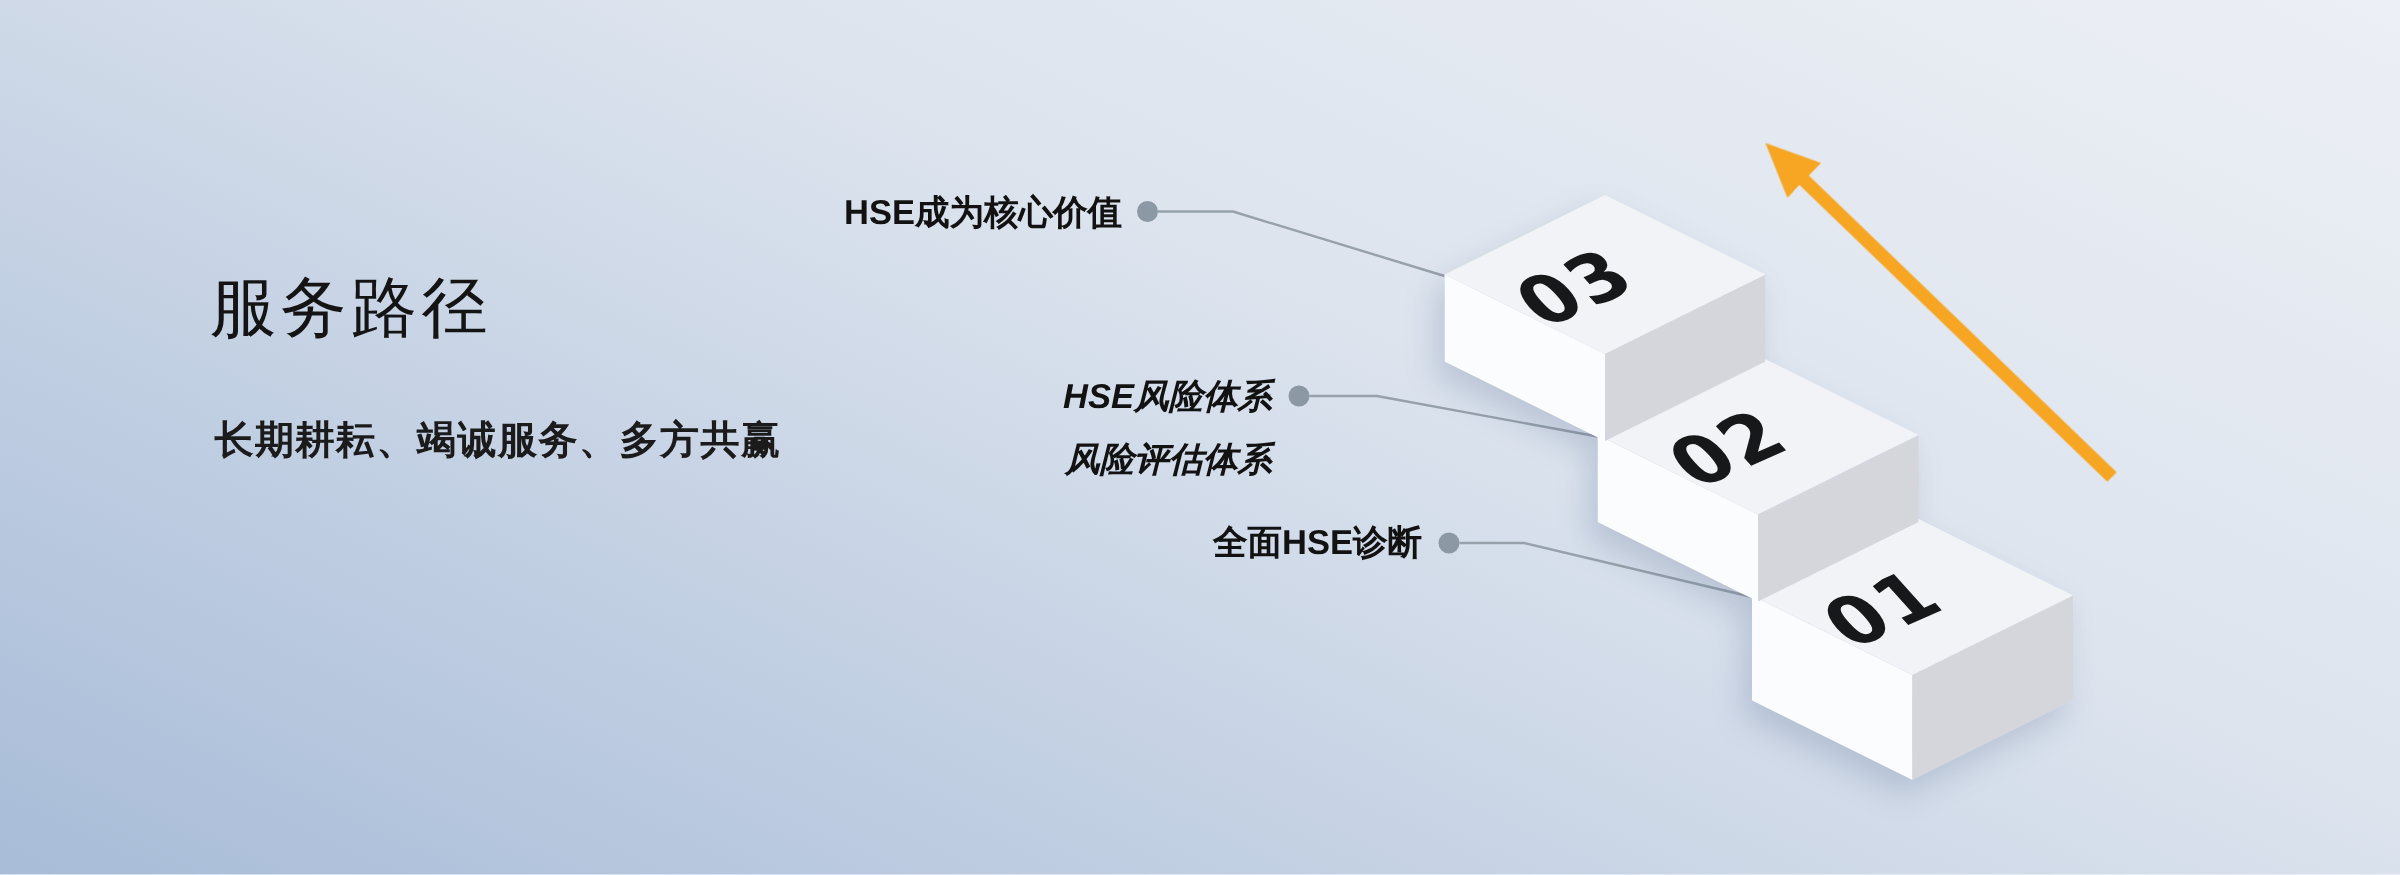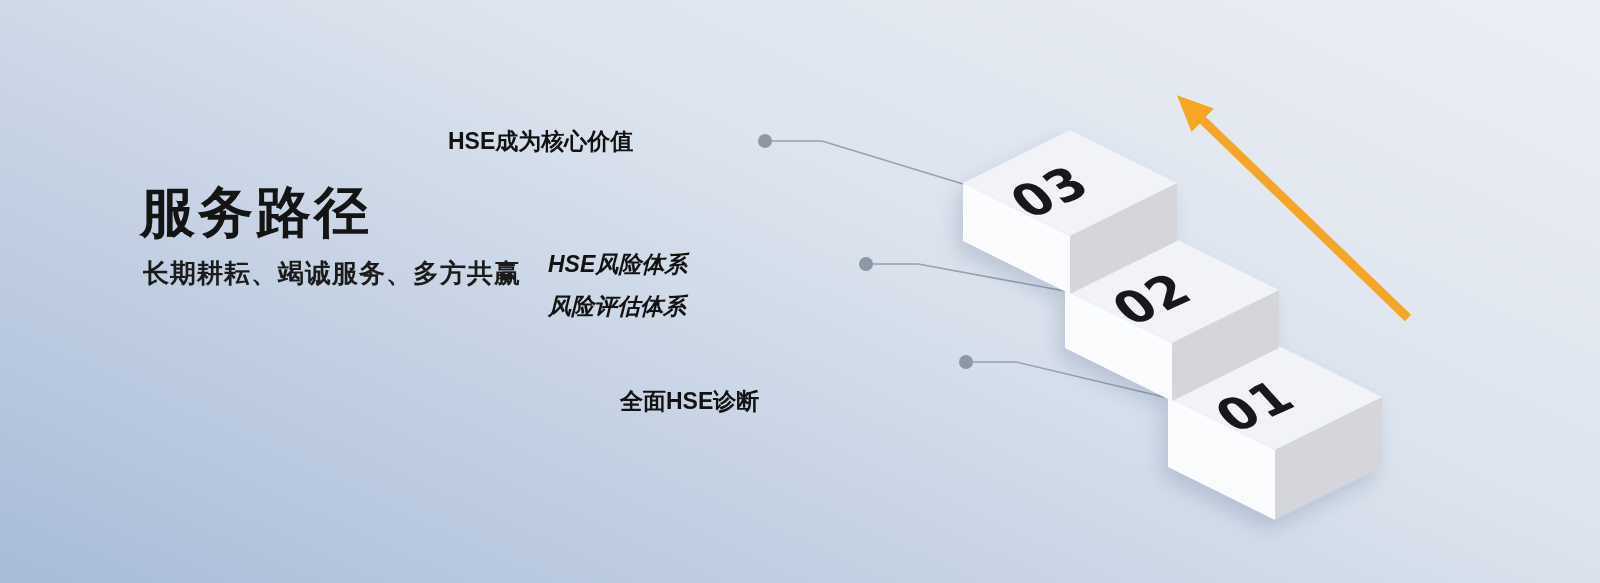--- a/index.html
+++ b/index.html
@@ -11,46 +11,47 @@
   .stage {
     position: relative;
     width: 1600px;
     height: 583px;
     background: linear-gradient(205deg, #eceff5 0%, #dde4ee 40%, #a8bcd8 100%);
   }
   .title {
     position: absolute;
     left: 140px;
     top: 176px;
-    font-size: 55px;
-    font-weight: 700;
+    font-size: 44px;
+    font-weight: 400;
     color: #141414;
     letter-spacing: 3px;
     text-align: right;
   }
   .subtitle {
     position: absolute;
     left: 143px;
-    top: 256px;
+    top: 276px;
     font-size: 26px;
     font-weight: 700;
     color: #1b1b1b;
     letter-spacing: 1px;
   }
   .callout {
     position: absolute;
     width: 300px;
+    text-align: right;
     font-size: 23px;
     font-weight: 700;
     color: #121212;
     line-height: 42px;
   }
   .callout-top    { top: 120px; left: 448px; }
   .callout-mid    { top: 243px; left: 548px; font-style: italic; }
-  .callout-bottom { top: 340px; left: 620px; margin-top: 40px; }
+  .callout-bottom { top: 340px; left: 648px; }
   .scene { position: absolute; inset: 0; }
   .steps { filter: drop-shadow(-6px 10px 10px rgba(70, 90, 130, 0.22)); }
   .step-number {
     font-family: "DejaVu Sans", sans-serif;
     font-weight: 700;
     font-size: 48px;
     letter-spacing: 2px;
   }
 </style>
 </head>

